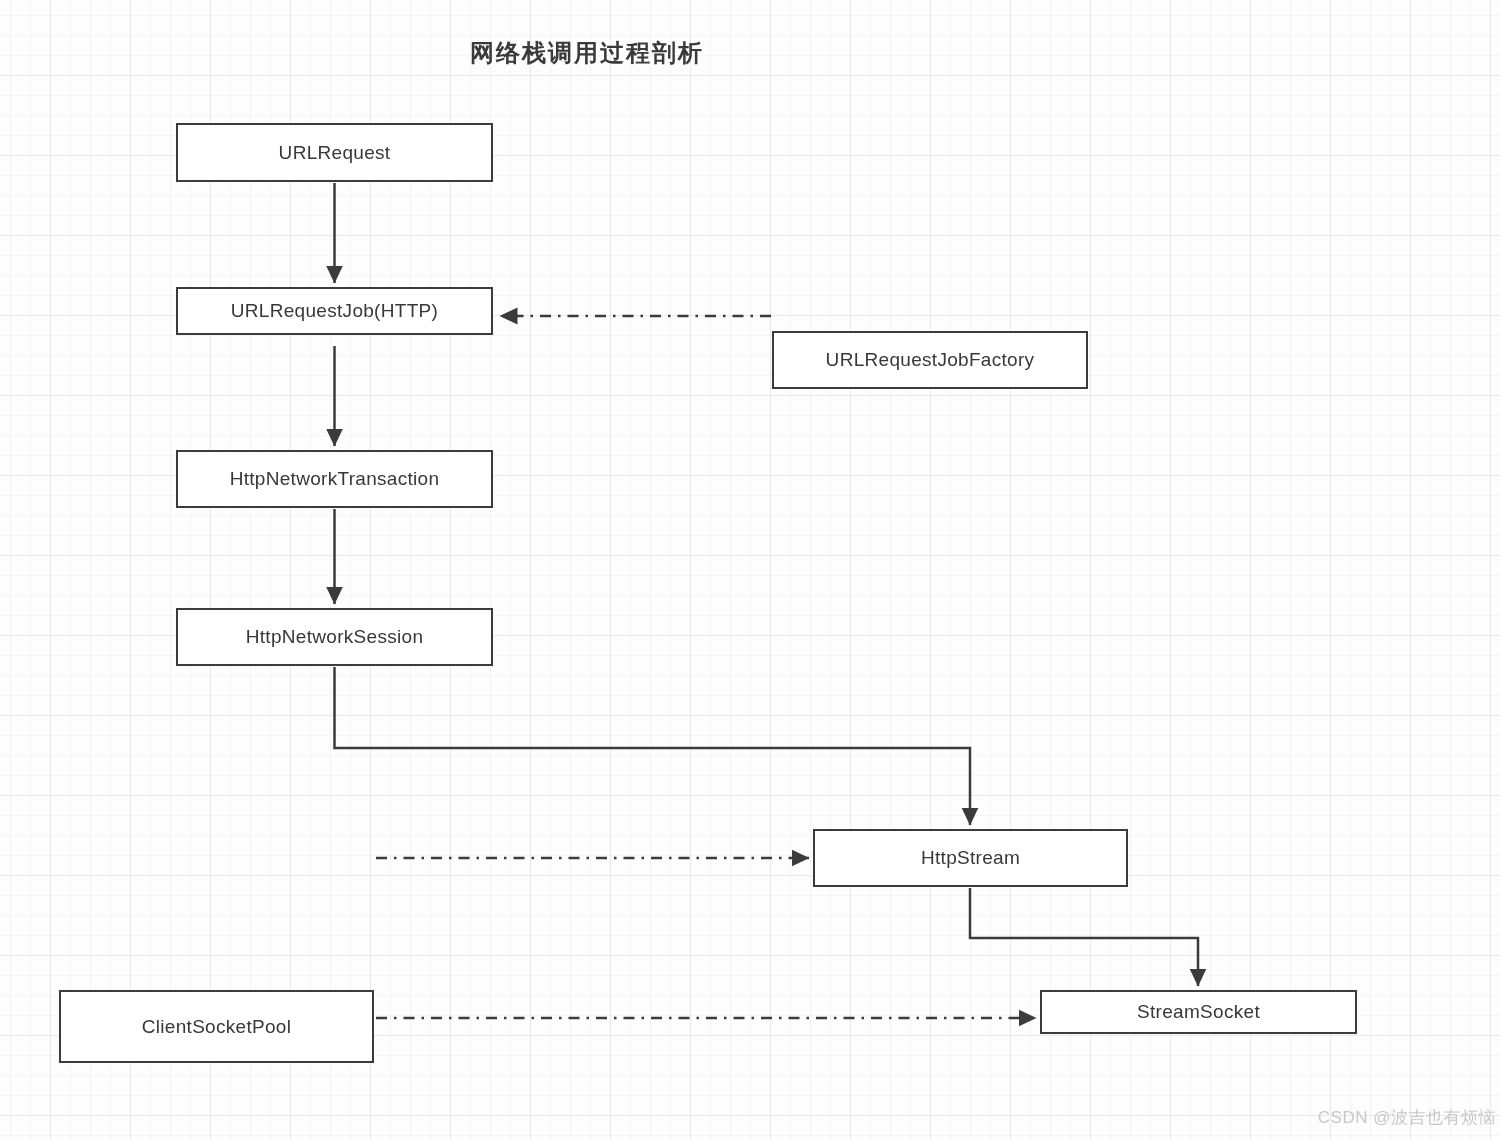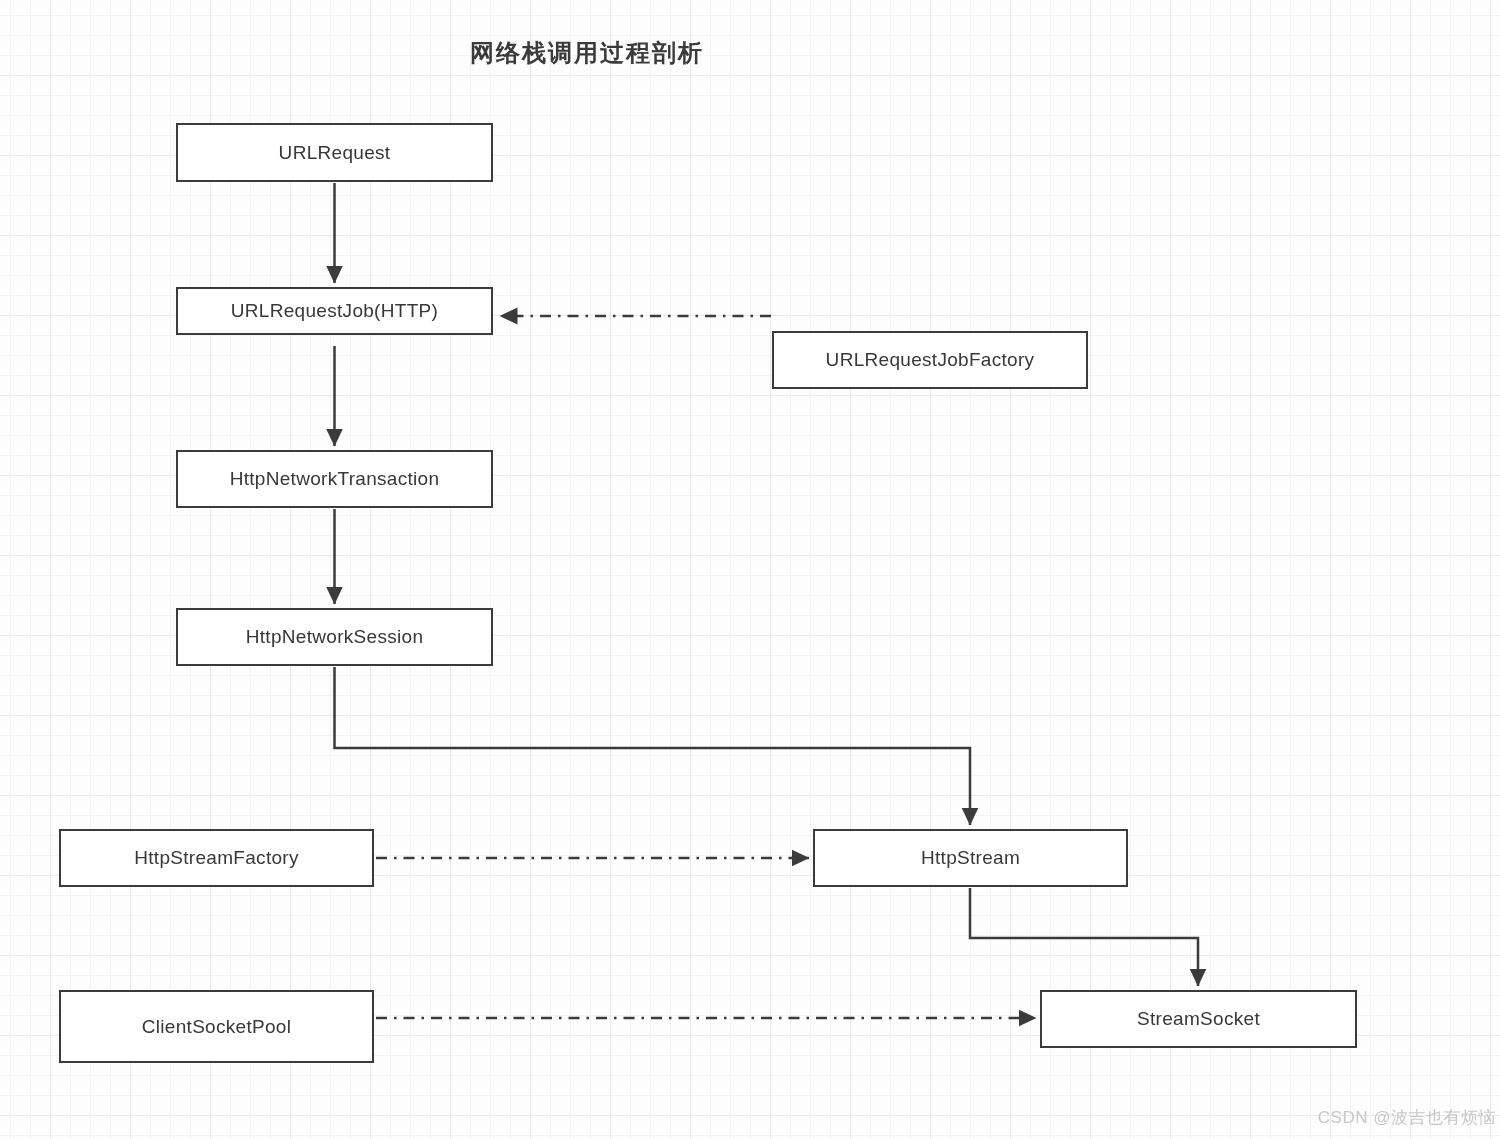--- a/index.html
+++ b/index.html
@@ -102,23 +102,22 @@
   <div class="node" style="left:176px; top:123px; width:317px; height:59px;">URLRequest</div>
 
   <div class="node" style="left:176px; top:287px; width:317px; height:48px;">URLRequestJob(HTTP)</div>
 
   <div class="node" style="left:772px; top:287px; width:316px; height:58px;margin-top:44px;">URLRequestJobFactory</div>
 
   <div class="node" style="left:176px; top:450px; width:317px; height:58px;">HttpNetworkTransaction</div>
 
   <div class="node" style="left:176px; top:608px; width:317px; height:58px;">HttpNetworkSession</div>
 
-  <div class="node" style="left:59px; top:829px; width:315px; height:58px;">HttpStreamFactory</div>
 
   <div class="node" style="left:813px; top:829px; width:315px; height:58px;">HttpStream</div>
 
   <div class="node" style="left:59px; top:990px; width:315px; height:73px;">ClientSocketPool</div>
 
-  <div class="node" style="left:1040px; top:990px; width:317px; height:58px;text-align:center;">StreamSocket</div>
+  <div class="node" style="left:1040px; top:990px; width:317px; height:44px;text-align:center;">StreamSocket</div>
 
   <div class="watermark">CSDN @波吉也有烦恼</div>
 
 </div>
 
 </body></html>

